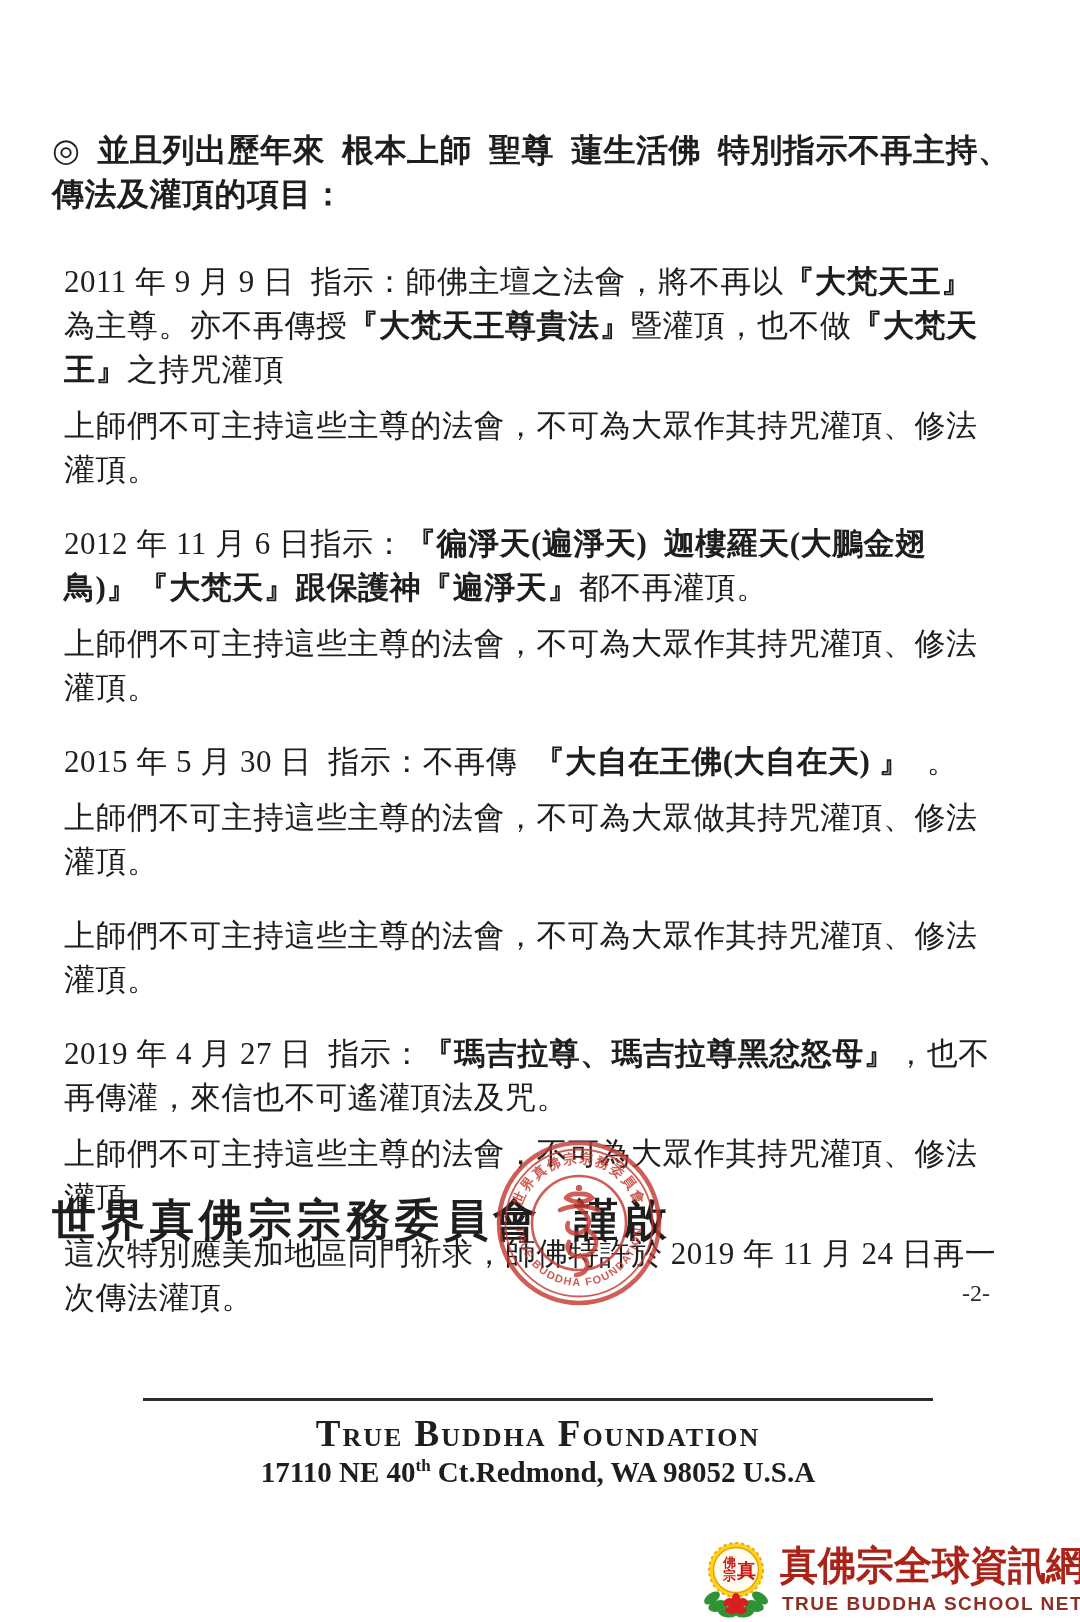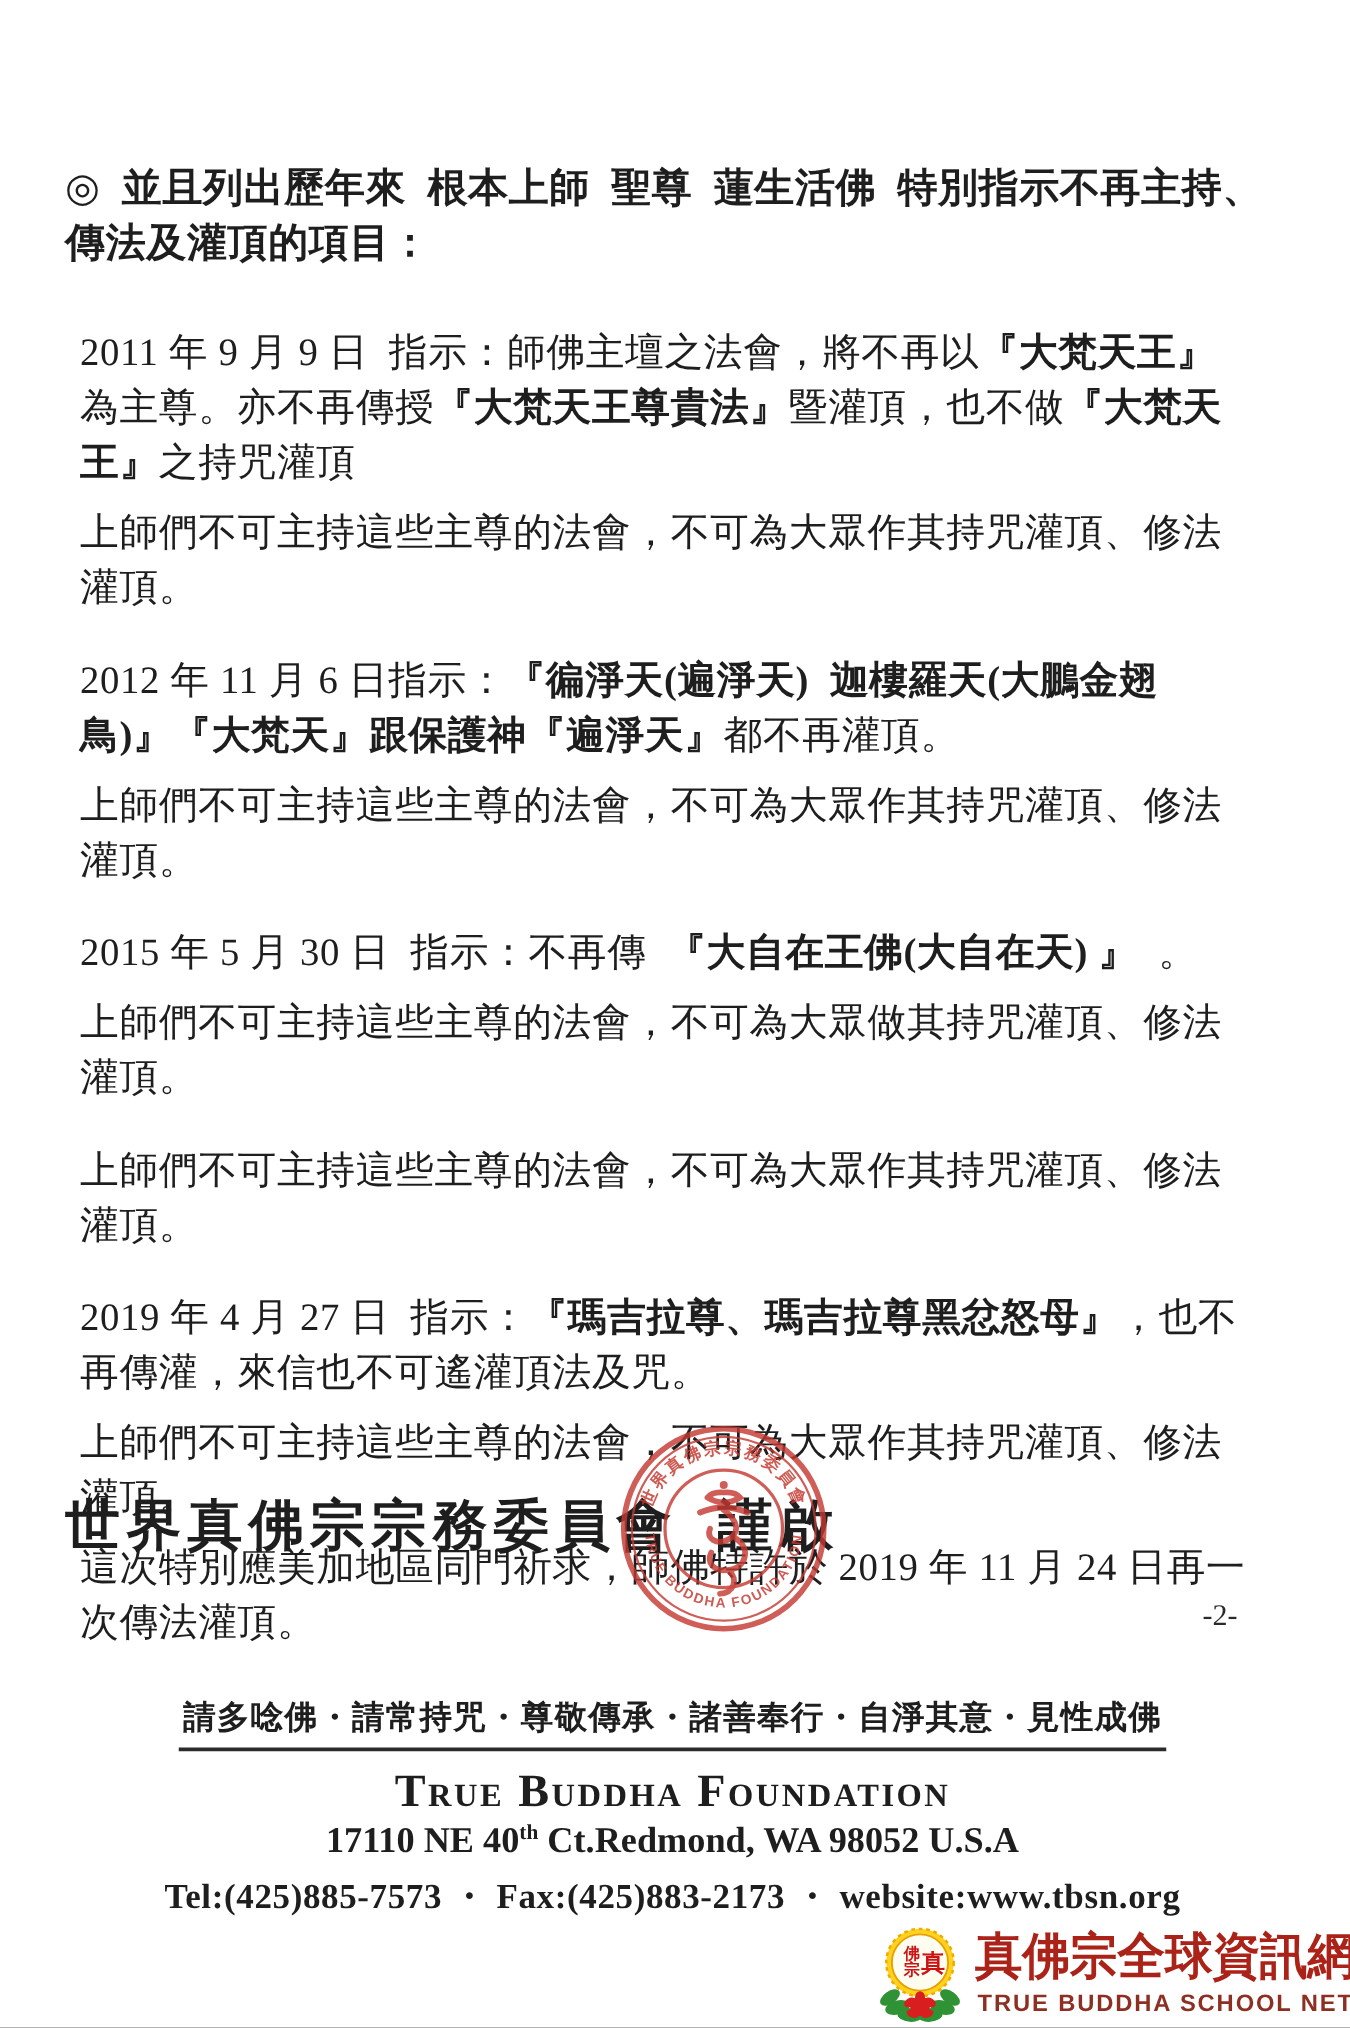--- a/index.html
+++ b/index.html
@@ -114,25 +114,23 @@
       <path d="M 72,60 Q 85,68 98,60 Q 94,55 85,56 Q 76,55 72,60"></path>
       <path d="M 66,72 Q 85,64 104,72"></path>
       <path d="M 85,70 C 96,78 99,88 88,94 C 79,98 71,93 74,85"></path>
       <path d="M 95,93 C 107,101 103,116 89,118 C 77,120 71,112 75,104"></path>
       <path d="M 89,118 C 97,126 93,136 82,137"></path>
     </g>
   </svg>
 
   <div class="page-number">-2-</div>
 
-  <div class="footer-motto">請多唸佛・請常持咒・尊敬傳承・諸善奉行・自淨其意・見性成佛</div>
   <div class="footer-rule"></div>
   <div class="org-name">True Buddha Foundation</div>
   <div class="org-address"><span>17110 NE 40</span><sup>th</sup><span> Ct.Redmond, WA 98052 U.S.A</span></div>
-  <div class="org-contact">Tel:(425)885-7573 ・ Fax:(425)883-2173 ・ website:www.tbsn.org</div>
 
   <div class="tbsn-logo">
     <svg class="tbsn-badge" viewBox="0 0 72 78">
       <g>
         <circle cx="36" cy="28" r="27" fill="#ffd21e" stroke="#f2a900" stroke-width="2" stroke-dasharray="3 3"></circle>
         <circle cx="36" cy="28" r="22.5" fill="#fffdf0" stroke="#e8a000" stroke-width="1.5"></circle>
       </g>
       <g fill="#cc1414" font-family="'Liberation Serif',serif" font-weight="bold">
         <text x="23" y="25" font-size="13">佛</text>
         <text x="23" y="38" font-size="13">宗</text>

